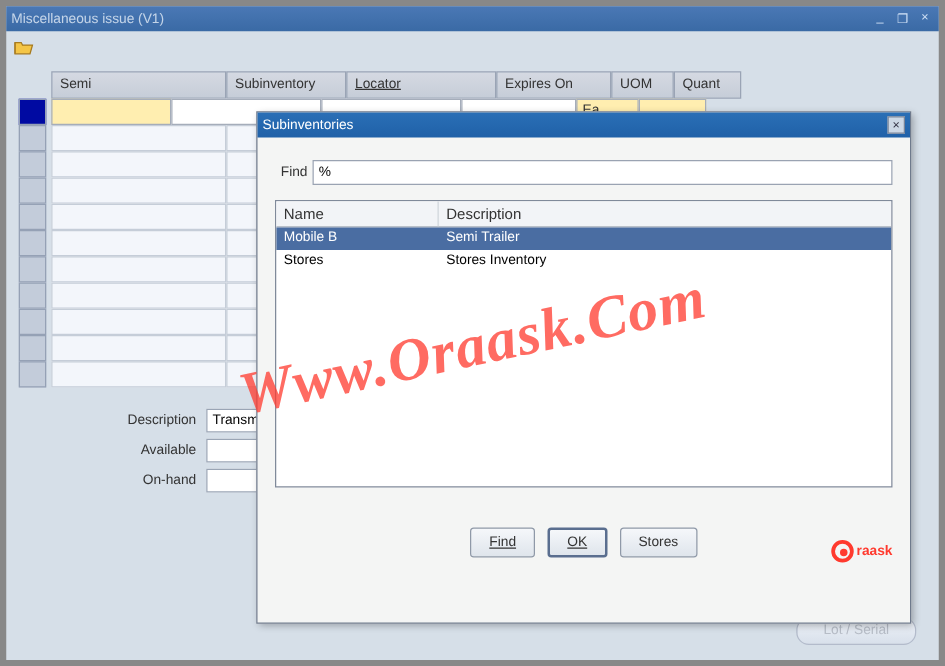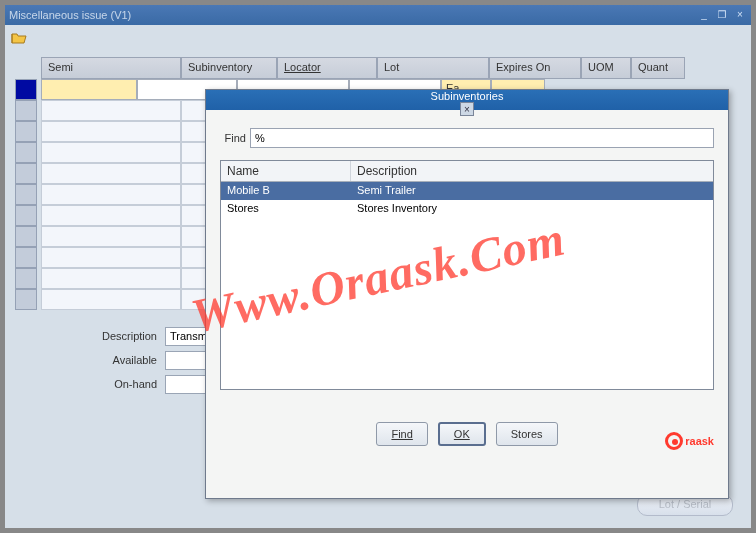--- a/index.html
+++ b/index.html
@@ -7,39 +7,39 @@
   .outer-frame { width: 756px; height: 533px; border: 5px solid #888; background: #d6dfe8; position: relative; }
   .titlebar { height: 20px; background: linear-gradient(#4a78b5, #3a6aa5); color: #c8d8ee; display: flex; align-items: center; padding: 0 4px; font-size: 11px; }
   .titlebar .title { flex: 1; color: #e5eef8; opacity: 0.8; }
   .titlebar .winbtns { display: flex; gap: 4px; }
   .titlebar .winbtn { width: 14px; height: 12px; color: #cfe0f5; font-size: 10px; text-align: center; cursor: pointer; }
   .toolbar { height: 26px; display: flex; align-items: center; padding: 0 6px; }
   .folder-icon { width: 16px; height: 14px; }
   .content { padding: 6px 10px; position: relative; }
   .grid-head { display: flex; margin-left: 26px; }
   .grid-head .hcell { background: linear-gradient(#d5d9e2, #c6cdd8); border: 1px solid #9aa4b5; padding: 3px 6px; color: #333; height: 22px; }
-  .col-item { width: 140px; } .col-sub { width: 96px; } .col-loc { width: 100px; text-decoration: underline; } .col-lot { width: 112px; } .col-exp { width: 92px; } .col-uom { width: 50px; } .col-quant { width: 54px; border-right: 0; }
+  .col-item { width: 140px; } .col-sub { width: 96px; } .col-loc { width: 120px; text-decoration: underline; } .col-lot { width: 112px; } .col-exp { width: 92px; } .col-uom { width: 50px; } .col-quant { width: 54px; border-right: 0; }
   .rows { margin-left: 0; }
   .row { display: flex; height: 21px; }
   .row .sel { width: 22px; height: 21px; background: #c3ccda; border: 1px solid #95a1b5; margin-right: 4px; }
   .row .sel.active { background: #000aa2; }
   .row .cell { background: #fff; border: 1px solid #a5adba; height: 21px; padding: 2px 4px; color: #333; }
   .row .cell.hl { background: #ffeeb0; }
   .row.empty .cell { background: #f3f6fb; border-color: #c5cdd8; }
   .labels { margin-top: 14px; margin-left: 60px; }
   .lblrow { display: flex; align-items: center; height: 24px; }
   .lblrow .lbl { width: 90px; text-align: right; padding-right: 8px; color: #333; }
   .lblrow .val { width: 62px; height: 19px; background: #fff; border: 1px solid #9aa5b5; padding: 2px 4px; }
   .hscroll { position: absolute; left: 218px; top: 318px; width: 500px; height: 16px; background: #dfe6ef; border: 1px solid #b4bdc9; display: flex; align-items: center; }
   .hscroll .sbtn { width: 16px; height: 14px; background: #c9d2df; border: 1px solid #9ea8b8; display: flex; align-items: center; justify-content: center; font-size: 8px; }
   .hscroll .sbtn.right { margin-left: auto; }
   .bottom-btn { position: absolute; right: 18px; bottom: 12px; width: 96px; height: 22px; background: linear-gradient(#eef2f8,#d8e0eb); border: 1px solid #b3bbcb; border-radius: 10px; color: #b7bdc7; text-align: center; padding-top: 3px; margin-top: 20px; }
 
   .dialog { position: absolute; left: 200px; top: 84px; width: 524px; height: 410px; background: #f4f5f4; border: 1px solid #6f7a8c; box-shadow: 2px 2px 6px rgba(0,0,0,0.3); }
-  .dialog .dlg-title { height: 20px; background: linear-gradient(#2a6fb6, #2061a8); color: #fff; display: flex; align-items: center; padding: 0 4px; font-size: 12px; flex-direction: column; }
+  .dialog .dlg-title { height: 20px; background: linear-gradient(#2a6fb6, #2061a8); color: #fff; display: flex; align-items: center; padding: 0 4px; font-size: 12px; }
   .dialog .dlg-title .t { flex: 1; }
   .dialog .dlg-title .close { width: 14px; height: 14px; background: #cdd8e5; color: #334; font-size: 10px; text-align: center; line-height: 13px; cursor: pointer; border: 1px solid #7a8599; }
   .dlg-body { padding: 18px 14px 10px 14px; }
   .find-row { display: flex; align-items: center; margin-bottom: 12px; }
   .find-row .flabel { width: 30px; color: #333; text-align: right; padding-right: 4px; }
   .find-row input { flex: 1; height: 20px; border: 1px solid #9aa3b2; background: #fff; padding: 2px 4px; font-size: 11px; }
   .listbox { border: 1px solid #808a9a; background: #fff; height: 230px; overflow: hidden; }
   .list-head { display: flex; background: #f2f4f7; border-bottom: 1px solid #a7afba; }
   .list-head .lh { padding: 3px 6px; color: #333; font-size: 12px; }
   .lh-name { width: 130px; border-right: 1px solid #d0d5dc; }
@@ -77,21 +77,20 @@
       <path d="M1 3 L6 3 L7 5 L15 5 L13 12 L1 12 Z" fill="#f4c546" stroke="#a77b1f"></path>
       <path d="M1 3 L1 12" stroke="#a77b1f"></path>
     </svg>
   </div>
 
   <div class="content">
     <div class="grid-head">
       <div class="hcell col-item">Semi</div>
       <div class="hcell col-sub">Subinventory</div>
       <div class="hcell col-loc">Locator</div>
-      <div class="hcell col-lot">Lot</div>
       <div class="hcell col-exp">Expires On</div>
       <div class="hcell col-uom">UOM</div>
       <div class="hcell col-quant">Quant</div>
     </div>
     <div class="rows">
       <div class="row">
         <div class="sel active"></div>
         <div class="cell col-sub hl"></div>
         <div class="cell col-loc"></div>
         <div class="cell col-lot"></div>

